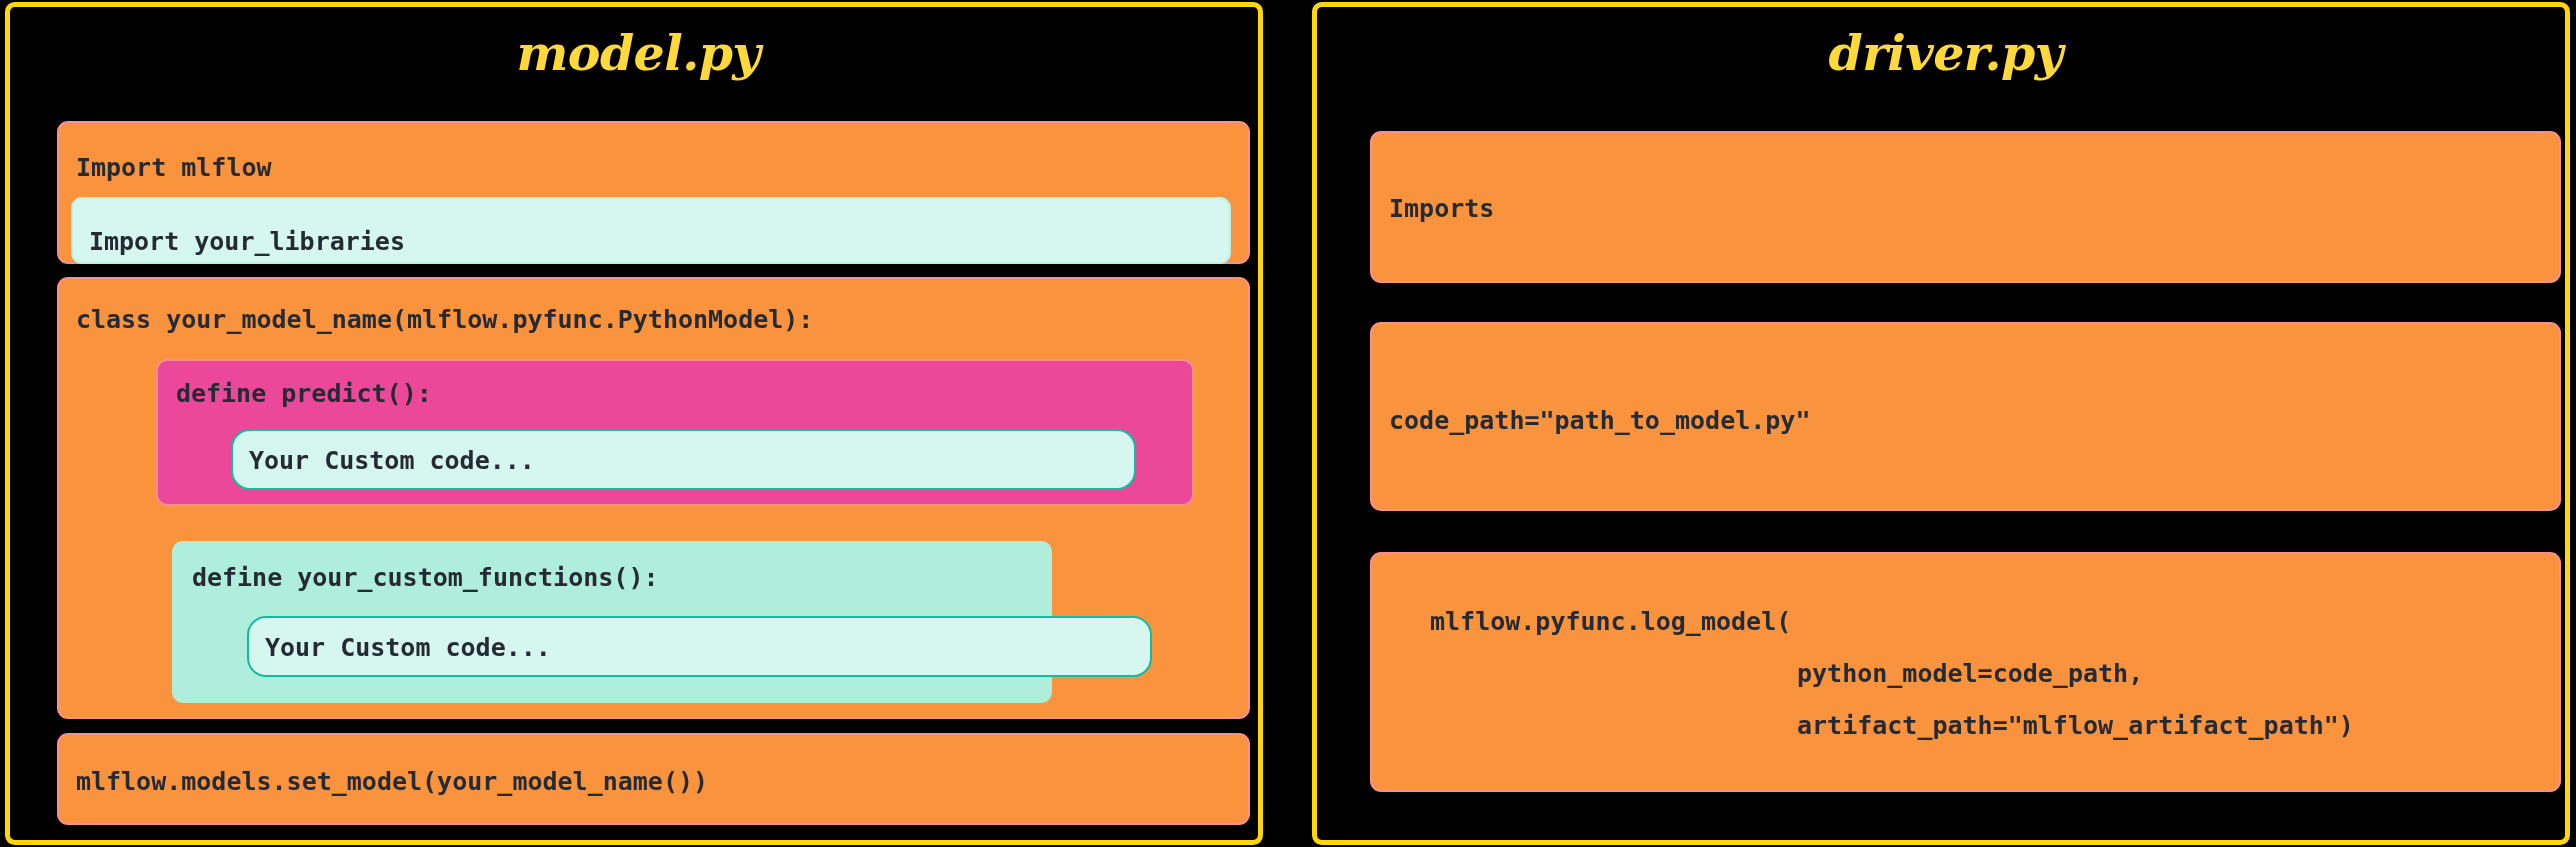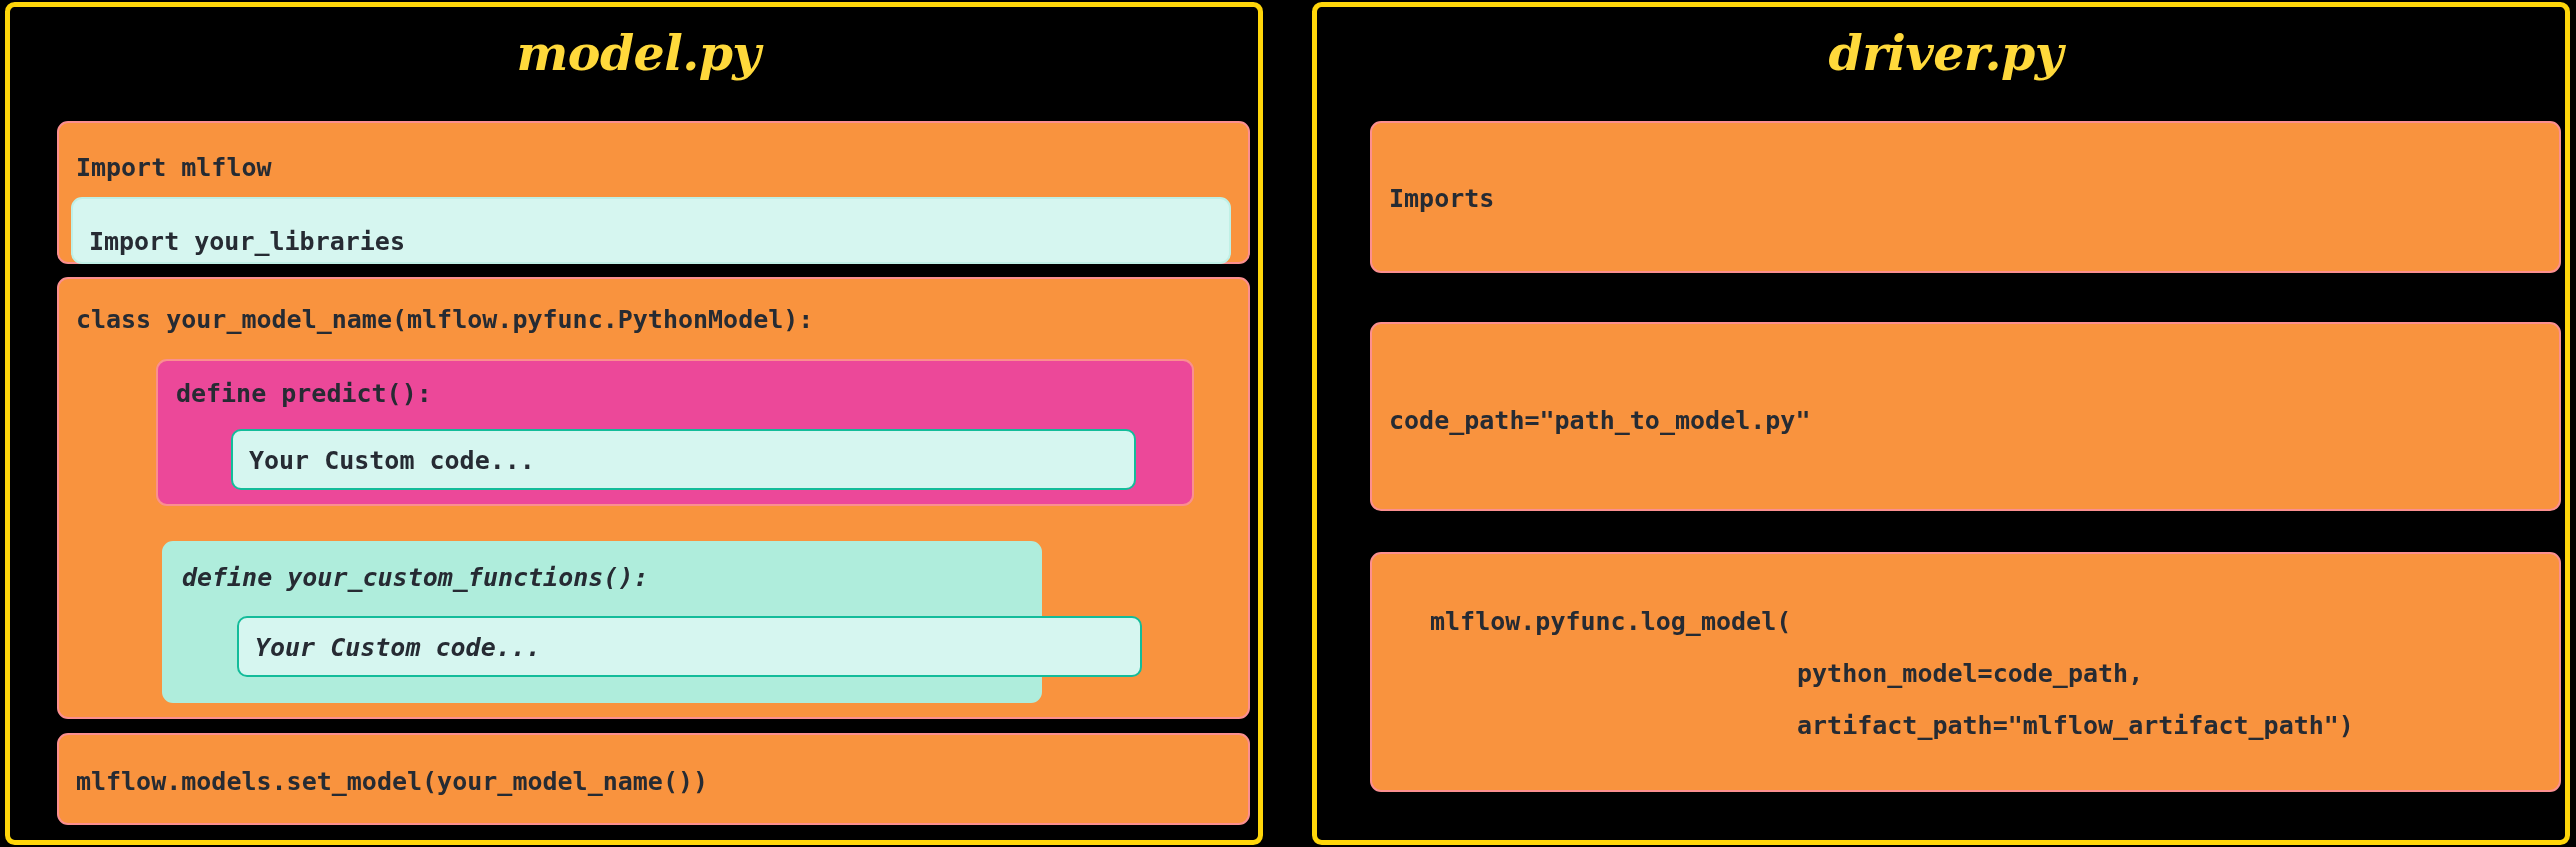--- a/index.html
+++ b/index.html
@@ -66,21 +66,21 @@
     background: #ec4899;
     border: 2.4px solid #FB8F8F;
   }
   .block-mint {
     background: #AFEDDC;
     border: 2.4px solid #AFEDDC;
   }
   .block-codebox {
     background: #D6F6F0;
     border: 2.4px solid #13BC9A;
-    border-radius: 10px;
+    border-radius: 19px;
   }
 
   .code-text {
     position: absolute;
     font-family: "DejaVu Sans Mono", monospace;
     font-weight: bold;
     font-size: 25px;
     color: #262B33;
     white-space: pre;
     letter-spacing: 0px;
@@ -94,30 +94,30 @@
   #txt-import-libs   { left: 16px;  top: 28px; }
 
   #blk-class         { left: 47px;  top: 270px;  width: 1193px; height: 442px; }
   #txt-class-def     { left: 17px;  top: 25.5px; }
 
   #blk-predict       { left: 97px; top: 80px;  width: 1038px; height: 147px; }
   #txt-predict-def   { left: 18px;  top: 18px; }
   #blk-predict-code  { left: 73px; top: 68px;  width: 905px; height: 61px; }
   #txt-predict-code  { left: 16px;  top: 15px; }
 
-  #blk-custom        { left: 103px; top: 262px;  width: 880px; height: 162px; font-style: italic; }
+  #blk-custom        { left: 113px; top: 262px;  width: 880px; height: 162px; }
   #txt-custom-def    { left: 18px;  top: 19.4px; }
   #blk-custom-code   { left: 73px; top: 73px;  width: 905px; height: 61px; }
   #txt-custom-code   { left: 16px;  top: 15px; }
 
   #blk-setmodel      { left: 47px;  top: 726px; width: 1193px; height: 92px; }
   #txt-setmodel      { left: 17px;  top: 32px; }
 
   
-  #blk-imports       { left: 53px;  top: 114px;  width: 1191px; height: 152px; }
+  #blk-imports       { left: 53px;  top: 124px;  width: 1191px; height: 152px; }
   #txt-imports       { left: 17px;  top: 61px; }
 
   #blk-codepath      { left: 53px;  top: 315px;  width: 1191px; height: 189px; }
   #txt-codepath      { left: 17px;  top: 82px; }
 
   #blk-logmodel      { left: 53px;  top: 545px;  width: 1191px; height: 240px; }
   #txt-logmodel-head { left: 17px;  top: 53px; margin-left: 41px; }
   #txt-logmodel-arg1 { left: 425px; top: 105px; }
   #txt-logmodel-arg2 { left: 425px; top: 157px; }
 </style>

